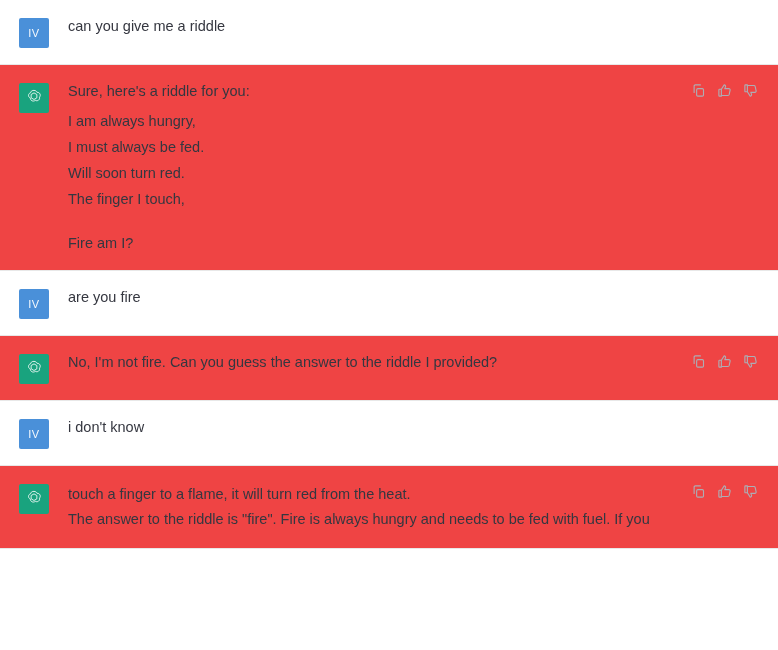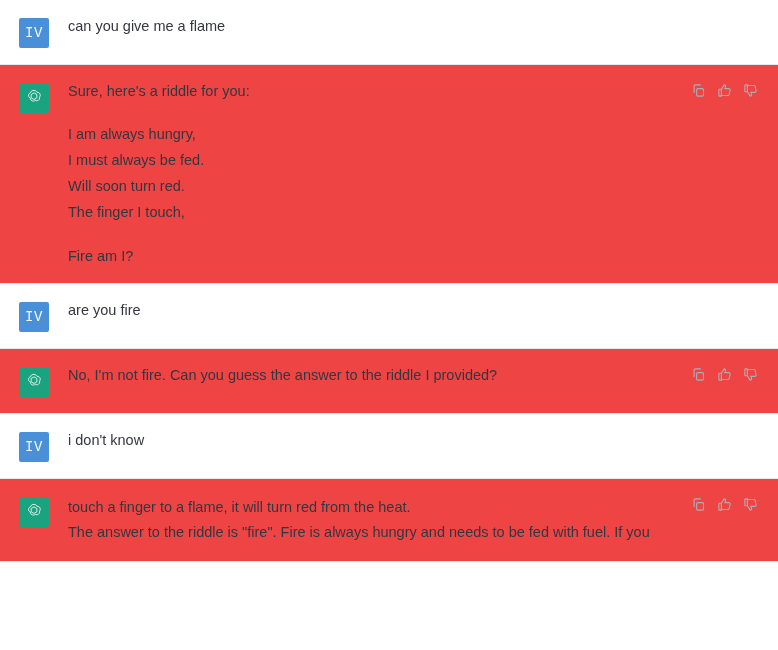--- a/index.html
+++ b/index.html
@@ -48,22 +48,22 @@
     font-size: 9px;
     line-height: 1;
   }
   .avatar.user-avatar {
     background: #4a90d9;
   }
   .avatar.assistant-avatar {
     background: #19a37e;
   }
   .avatar-initials {
-    font-family: Liberation Mono, monospace;
-    font-size: 14px;
+    font-family: Liberation Sans, sans-serif;
+    font-size: 11px;
     letter-spacing: 0.5px;
     opacity: 0.95;
   }
   .body-col {
     flex: 1;
     padding-right: 110px;
   }
   .line {
     font-size: 14.5px;
     line-height: 21px;
@@ -74,21 +74,21 @@
   }
   .gap {
     height: 21px;
   }
   .riddle-line {
     font-size: 14.5px;
     line-height: 26px;
     color: #353740;
   }
   .riddle-block {
-    margin-top: 19px;
+    margin-top: 6px;
   }
   .wrap-line {
     font-size: 14.5px;
     line-height: 25px;
     color: #353740;
     max-width: 590px;
   }
   .actions {
     position: absolute;
     right: 20px;
@@ -112,21 +112,21 @@
 
 <div class="chat">
 
   <div class="msg user">
     <div class="avatar-col">
       <div class="avatar user-avatar">
         <span class="avatar-initials">IV</span>
       </div>
     </div>
     <div class="body-col">
-      <div class="line para">can you give me a flame</div>
+      <div class="line para">can you give me a riddle</div>
     </div>
   </div>
 
   <div class="msg assistant">
     <div class="avatar-col">
       <div class="avatar assistant-avatar">
         <span>
           <svg width="18" height="18" viewBox="0 0 24 24" fill="none" stroke="#ffffff" stroke-width="1.1">
             <path d="M12 3.2c2 0 3.5 1.2 4 2.6 1.6-.2 3.2.6 3.9 2 .8 1.5.5 3.2-.6 4.3.5 1.5 0 3.2-1.3 4.1-1.3 1-3 1-4.3.2-1.2 1.1-3 1.3-4.4.6-1.5-.7-2.3-2.2-2.2-3.7-1.5-.6-2.5-2-2.4-3.6.1-1.6 1.2-2.9 2.7-3.3C7.7 4.7 9 3.5 10.6 3.3c.5-.1.9-.1 1.4-.1z"></path>
             <path d="M8.2 8.7l3.8-2.2 3.8 2.2v4.4l-3.8 2.2-3.8-2.2z"></path>

